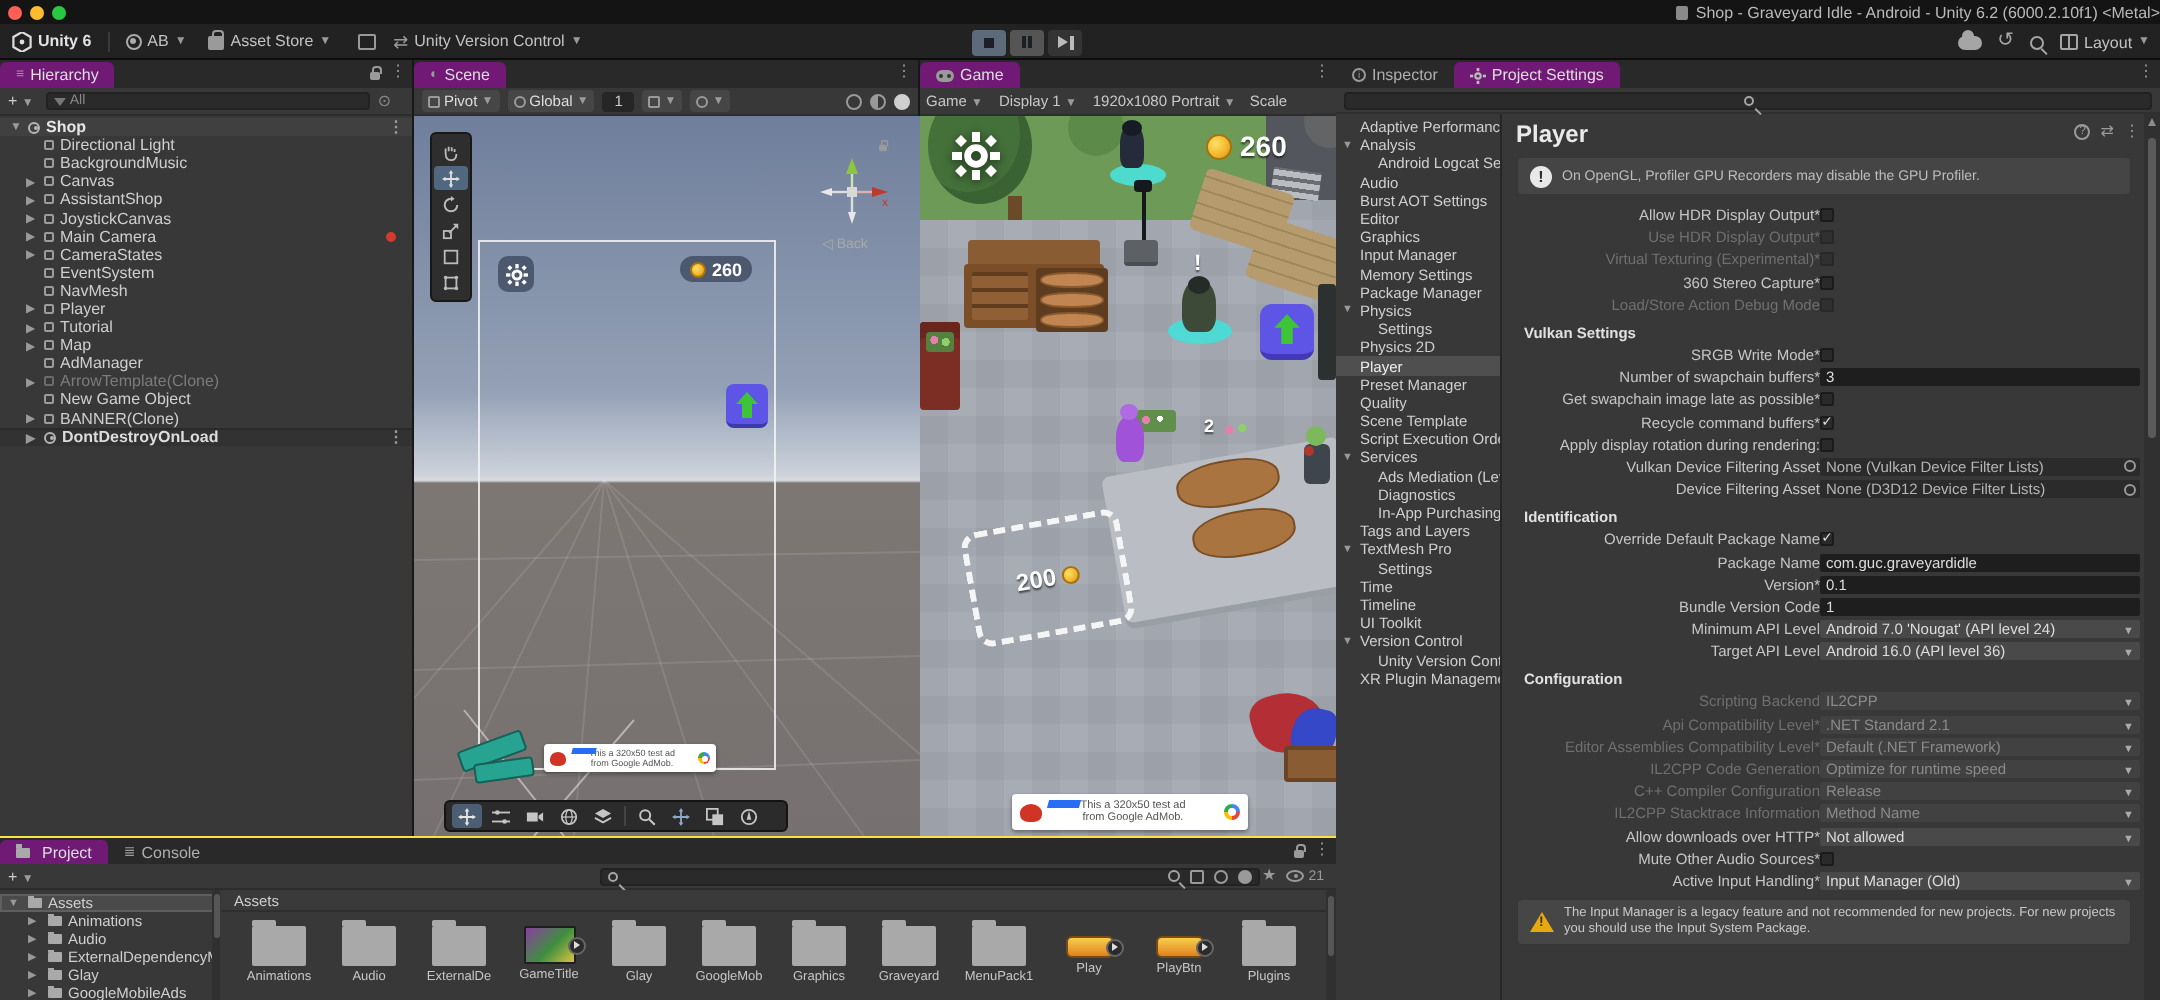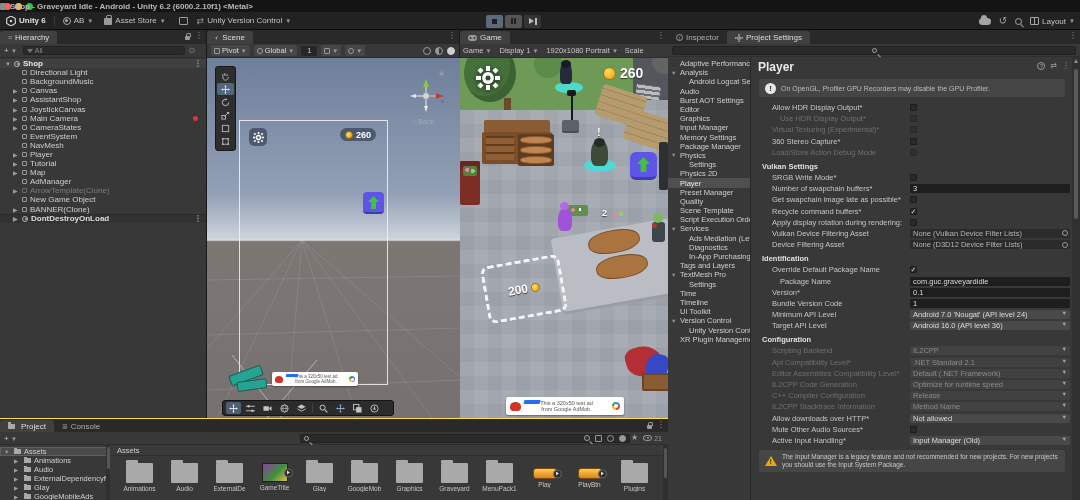--- a/index.html
+++ b/index.html
@@ -6,21 +6,21 @@
   html,body { background:#111; }
   #root {
     position:relative; width:1080px; height:500px; overflow:hidden;
     background:#282828; font-family:"Liberation Sans", sans-serif;
     color:#cfcfcf; -webkit-font-smoothing:antialiased; cursor:default;
   }
   
   .titlebar { position:absolute; left:0; top:0; width:1080px; height:12px; background:#141414; display:flex; align-items:center; }
   .tl { width:7px; height:7px; border-radius:50%; margin-left:4px; }
   .tl.red{background:#ff5f57} .tl.yel{background:#febc2e} .tl.grn{background:#28c840}
-  .win-title { position:absolute; left:0; right:0; text-align:left; font-size:8px; font-weight:bold; color:#b9b9b9; }
+  .win-title { position:absolute; left:0; right:0; text-align:right; font-size:8px; font-weight:normal; color:#b9b9b9; }
   .doc-ico { display:inline-block; width:6px; height:7px; background:#8a8a8a; border-radius:1px; margin-right:4px; vertical-align:-1px; }
   
   .toolbar { position:absolute; left:0; top:12px; width:1080px; height:18px; background:#222; border-bottom:1px solid #0d0d0d; display:flex; align-items:center; font-size:8px; color:#c2c2c2; }
   .tb-left { display:flex; align-items:center; gap:5px; padding-left:6px; }
   .tb-group { display:flex; align-items:center; gap:3px; }
   .caret { font-size:6px; color:#9a9a9a; }
   .tb-div { width:1px; height:10px; background:#3a3a3a; margin:0 3px; }
   .unity-logo { width:10px; height:10px; }
   .person-ico { width:8px; height:8px; border:1px solid #aaa; border-radius:50%; position:relative; }
   .person-ico::after { content:''; position:absolute; left:1.5px; top:1px; width:3px; height:3px; border-radius:50%; background:#aaa; }
@@ -41,21 +41,21 @@
   .cloud-ico::before { content:''; position:absolute; left:2px; top:-3px; width:6px; height:6px; border-radius:50%; background:#a5a5a5; }
   .hist-ico { font-size:10px; color:#a5a5a5; line-height:10px; }
   .mag { width:7px; height:7px; border:1.3px solid #a5a5a5; border-radius:50%; position:relative; }
   .mag::after { content:''; position:absolute; left:5px; top:5px; width:4px; height:1.3px; background:#a5a5a5; transform:rotate(45deg); transform-origin:0 0; }
   .layout-ico { width:9px; height:8px; border:1px solid #a5a5a5; border-radius:1px; position:relative; }
   .layout-ico::after { content:''; position:absolute; left:2.5px; top:0; width:1px; height:6px; background:#a5a5a5; }
   
   .panel { position:absolute; background:#383838; }
   .tabbar { position:absolute; left:0; top:0; right:0; height:14px; background:#292929; display:flex; align-items:flex-end; }
   .tab { height:13px; display:flex; align-items:center; gap:3px; padding:0 8px; font-size:8px; color:#aeaeae; border-radius:3px 3px 0 0; }
-  .tab.active { background:#404040; color:#dedede; }
+  .tab.active { background:#701a75; color:#dedede; }
   .tab-ico { font-size:7px; color:#9a9a9a; line-height:7px; }
   .bar-right { position:absolute; right:3px; top:2px; display:flex; gap:5px; align-items:center; }
   .kebab { color:#9a9a9a; font-size:8px; line-height:8px; }
   .lock { width:5px; height:4px; background:#9a9a9a; border-radius:1px; position:relative; margin-top:3px; }
   .lock::before { content:''; position:absolute; top:-3px; left:0.5px; width:3px; height:3px; border:1px solid #9a9a9a; border-bottom:none; border-radius:2px 2px 0 0; }
   .ptoolbar { position:absolute; left:0; top:14px; right:0; height:14px; background:#383838; border-bottom:1px solid #2d2d2d; display:flex; align-items:center; font-size:8px; }
   .search-field { background:#2a2a2a; border:1px solid #222; border-radius:2px; height:9px; display:flex; align-items:center; font-size:7px; color:#888; padding:0 3px; gap:2px; }
   .funnel { width:0; height:0; border-left:3px solid transparent; border-right:3px solid transparent; border-top:4px solid #777; }
   
   #hierarchy { left:0; top:30px; width:207px; height:388px; border-right:1px solid #191919; }
@@ -133,29 +133,29 @@
   .help-circ { width:8px; height:8px; border:1px solid #9a9a9a; border-radius:50%; color:#9a9a9a; font-size:6px; display:flex; align-items:center; justify-content:center; }
   .preset-ico { font-size:8px; color:#9a9a9a; line-height:8px; }
   .helpbox { position:absolute; left:6px; right:6px; top:21px; height:20px; background:#454545; border:1px solid #383838; border-radius:3px; display:flex; align-items:center; gap:5px; padding:0 6px; }
   .info-bubble { width:11px; height:11px; background:#e8e8e8; border-radius:50%; color:#2a2a2a; font-weight:bold; font-size:8px; display:flex; align-items:center; justify-content:center; flex:none; }
   .helpbox .txt { font-size:7px; color:#bdbdbd; }
   #set-body { position:absolute; left:0; right:0; top:45px; bottom:0; overflow:hidden; }
   .sec-h { height:11px; display:flex; align-items:center; padding-left:10px; font-size:7.5px; font-weight:bold; color:#e0e0e0; margin-top:3px; }
   .srow { height:11.2px; display:flex; align-items:center; padding-left:20px; }
   .srow.indent { padding-left:28px; }
   .srow.gap { margin-bottom:0; }
-  .srow .lbl { flex:1; font-size:7.5px; color:#c6c6c6; white-space:nowrap; overflow:hidden; }
+  .srow .lbl { flex:1; font-size:7.5px; color:#c6c6c6; white-space:nowrap; overflow:hidden;text-align:right; }
   .srow.disabled .lbl { color:#6f6f6f; }
   .ctrl { width:162px; flex:none; display:flex; align-items:center; }
   .cb { width:7px; height:7px; background:#2a2a2a; border:1px solid #1b1b1b; border-radius:1px; display:flex; align-items:center; justify-content:center; font-size:7px; color:#ddd; line-height:7px; }
   .srow.disabled .cb { opacity:0.55; }
   .tfield { width:160px; height:9px; background:#1e1e1e; border-radius:1px; font-size:7.5px; color:#dcdcdc; display:flex; align-items:center; padding:0 3px; }
   .ofield { width:160px; height:9px; background:#2b2b2b; border-radius:1px; font-size:7.5px; color:#b5b5b5; display:flex; align-items:center; padding:0 3px; position:relative; }
   .ofield .picker { position:absolute; right:2px; width:6px; height:6px; border:1px solid #999; border-radius:50%; }
-  .dfield { width:160px; height:9px; background:#494949; border-radius:1px; font-size:7.5px; color:#dcdcdc; display:flex; align-items:flex-start; padding:0 3px; position:relative; }
+  .dfield { width:160px; height:9px; background:#494949; border-radius:1px; font-size:7.5px; color:#dcdcdc; display:flex; align-items:flex-end; padding:0 3px; position:relative; }
   .dfield .dcaret { position:absolute; right:3px; font-size:5.5px; color:#aaa; }
   .srow.disabled .dfield { background:#414141; color:#8b8b8b; }
   .input-warn { margin:3px 6px 0 6px; background:#464646; border:1px solid #373737; border-radius:3px; display:flex; align-items:center; gap:5px; padding:3px 6px; }
   .warn-tri { width:0; height:0; border-left:6px solid transparent; border-right:6px solid transparent; border-bottom:10px solid #e8a90e; position:relative; flex:none; }
   .warn-tri::after { content:'!'; position:absolute; left:-1.5px; top:2px; font-size:7px; font-weight:bold; color:#3a2f00; }
   .input-warn .txt { font-size:6.5px; color:#c9c9c9; line-height:1.25; }
   .vscroll { position:absolute; right:0; top:27px; bottom:0; width:8px; background:#303030; }
   .vscroll .up { position:absolute; top:2px; left:1.5px; width:0; height:0; border-left:2.5px solid transparent; border-right:2.5px solid transparent; border-bottom:4px solid #8a8a8a; }
   .vscroll .thumb { position:absolute; left:2px; top:12px; width:4px; height:150px; background:#5a5a5a; border-radius:2px; }
   

